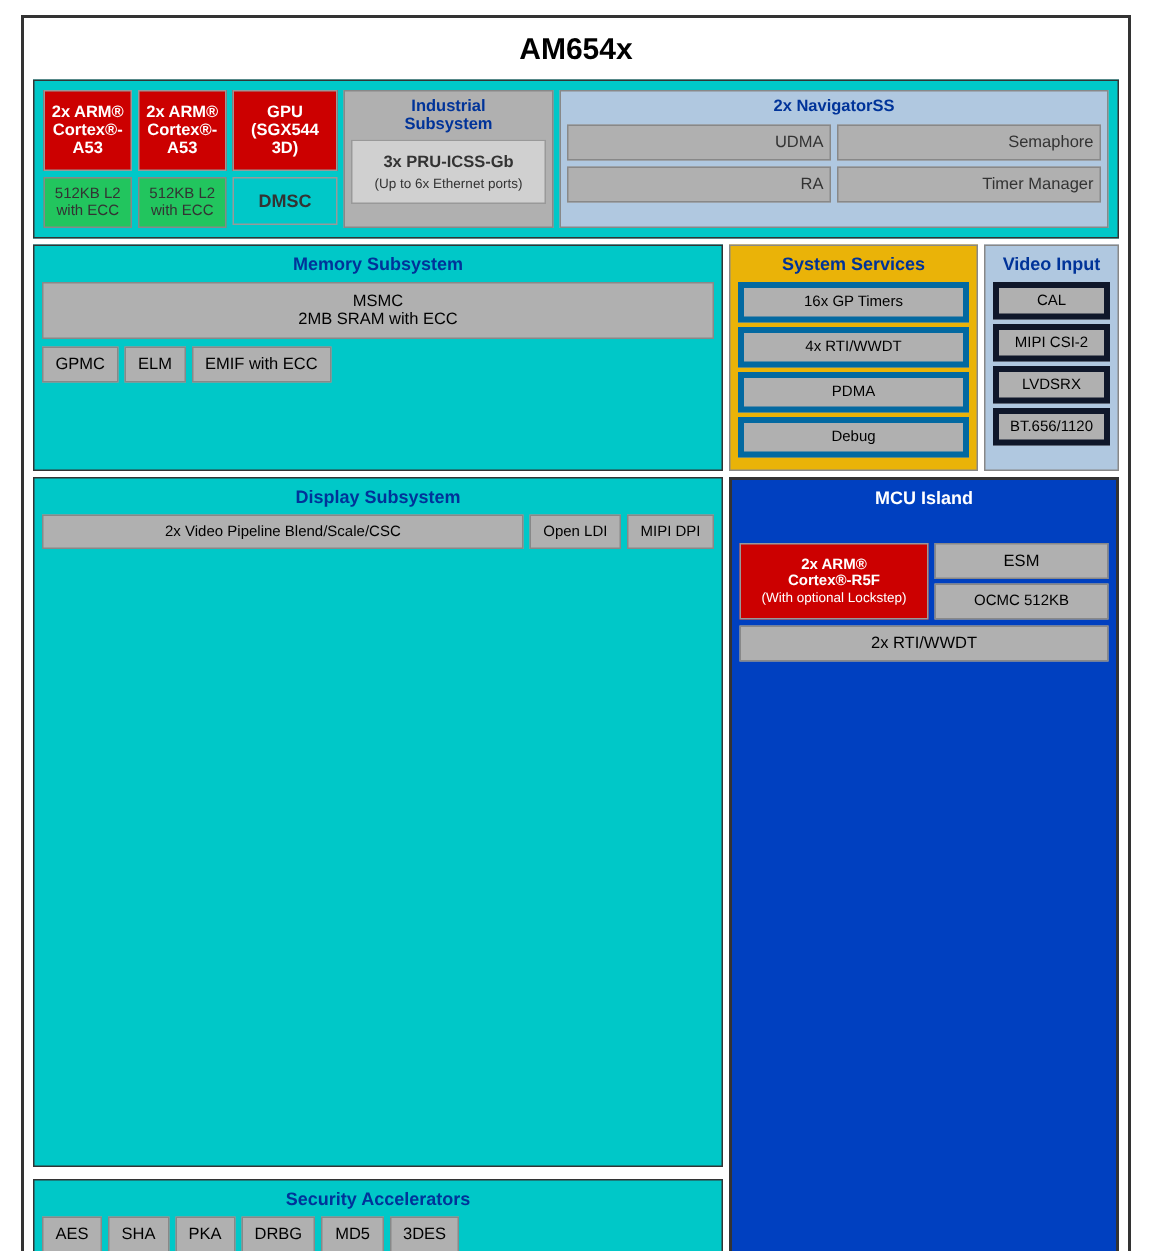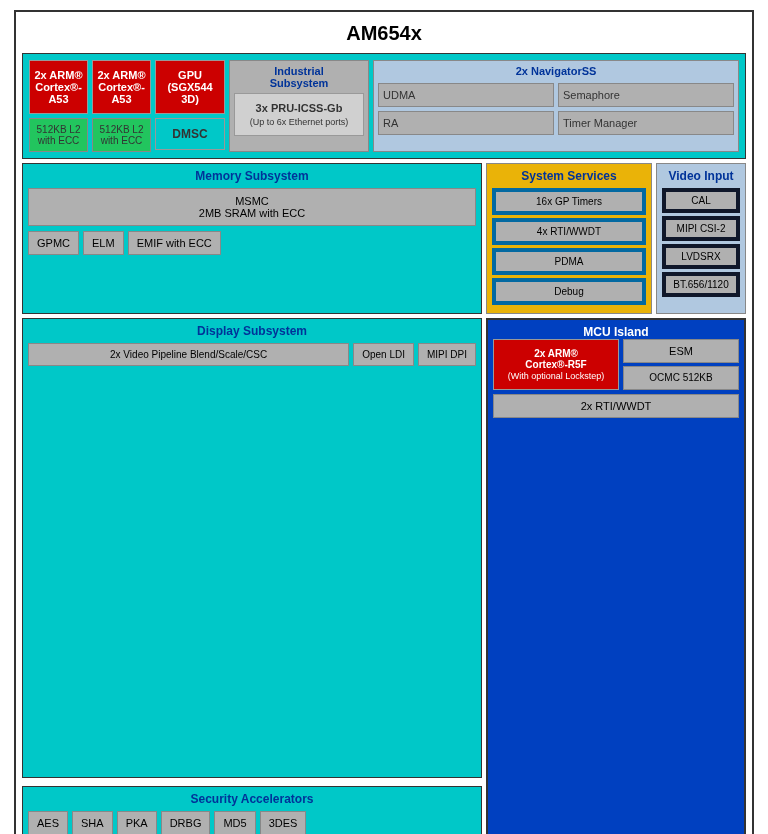--- a/index.html
+++ b/index.html
@@ -119,21 +119,21 @@
       margin-bottom: 6px;
     }
     .navigator-grid {
       display: grid;
       grid-template-columns: 1fr 1fr;
       gap: 4px;
     }
     .nav-item {
       background: #b0b0b0;
       border: 1px solid #888;
-      text-align: left;
+      text-align: right;
       padding: 5px 4px;
       font-size: 11px;
       color: #333;
     }
     .memory-section {
       background: #00c8c8;
       border: 1px solid #333;
       padding: 5px;
       flex: 0 0 460px;
     }
@@ -223,21 +223,21 @@
       background: #0040c0;
       border: 2px solid #333;
       padding: 5px;
       flex: 1;
     }
     .mcu-title {
       font-weight: bold;
       font-size: 12px;
       color: white;
       text-align: center;
-      margin-bottom: 0;
+      margin-bottom: 23px;
     }
     .mcu-row1 {
       display: flex;
       gap: 4px;
       margin-bottom: 4px;
     }
     .cortex-r5 {
       background: #cc0000;
       color: white;
       font-weight: bold;

